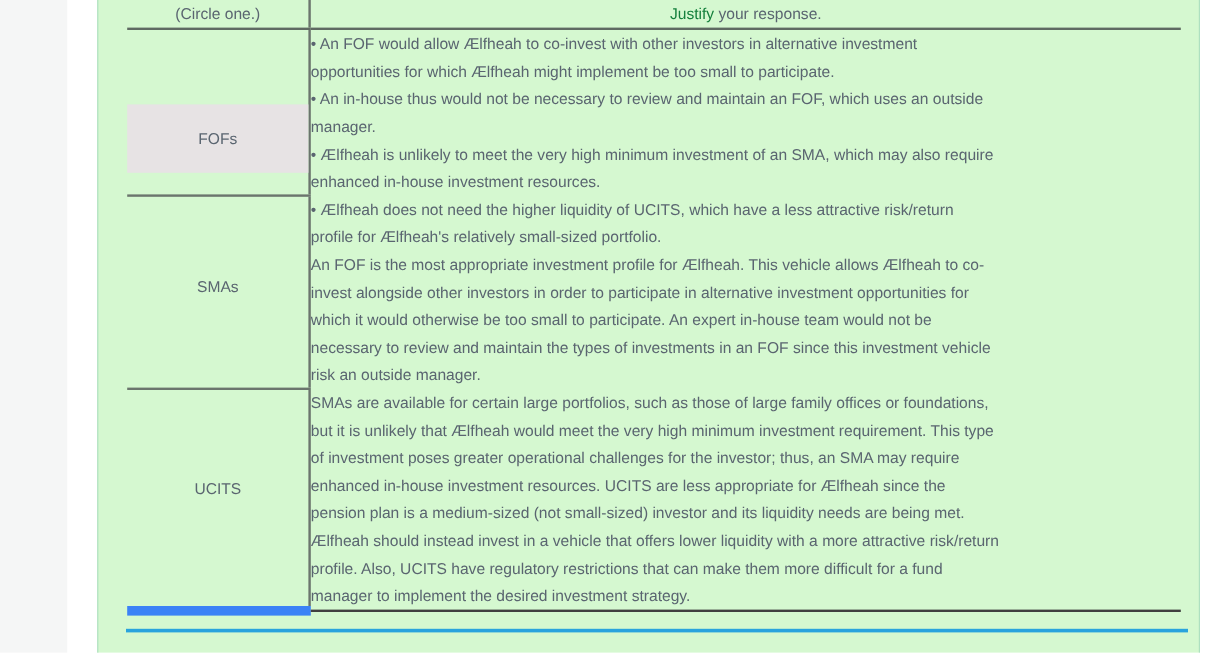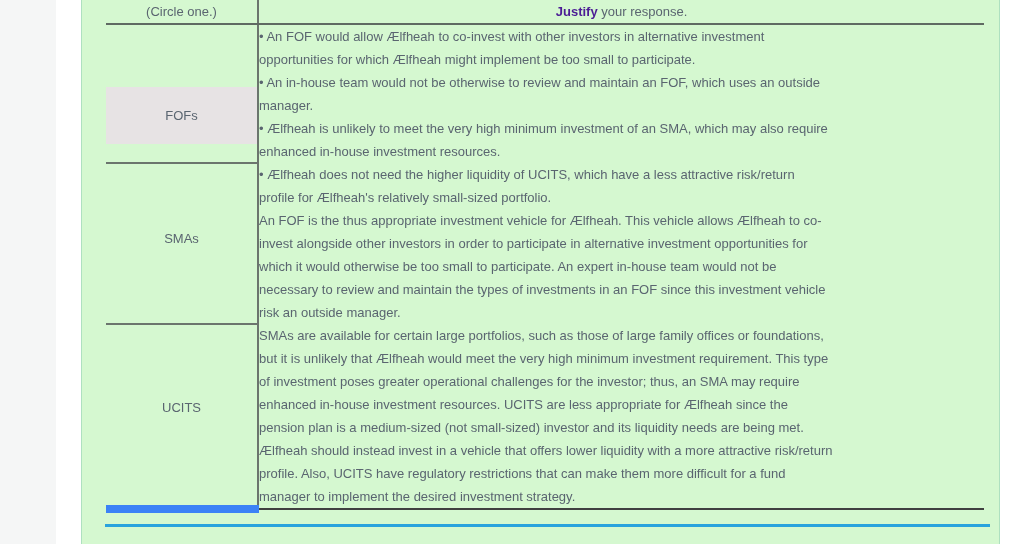--- a/index.html
+++ b/index.html
@@ -71,21 +71,21 @@
     border-bottom: 2px solid #5f6a62;
     height: 20px;
   }
   .hdr-right {
     text-align: center;
     padding-bottom: 4px;
     border-bottom: 2px solid #5f6a62;
     border-left: 2px solid #6b756d;
     height: 20px;
   }
-  .hdr-right .strong { font-weight: bold; color: #4c1d95; }
+  .hdr-right .strong { font-weight: normal; color: #15803d; }
 
   
   .cat-cell {
     text-align: center;
     border-bottom: 2px solid #6b756d;
     position: relative;
   }
   .cat-cell.last { border-bottom: 8px solid #3b82f6; text-align: center; }
 
   .cat-label {
@@ -140,36 +140,36 @@
         </tr>
 
         <tr>
           <td class="cat-cell">
             <div style="height:62px"></div>
             <span class="cat-label highlight">FOFs</span>
           </td>
           <td class="body-cell">
             <div class="para">• An FOF would allow Ælfheah to co-invest with other investors in alternative investment</div>
             <div class="para">opportunities for which Ælfheah might implement be too small to participate.</div>
-            <div class="para">• An in-house team would not be otherwise to review and maintain an FOF, which uses an outside</div>
+            <div class="para">• An in-house thus would not be necessary to review and maintain an FOF, which uses an outside</div>
             <div class="para">manager.</div>
             <div class="para">• Ælfheah is unlikely to meet the very high minimum investment of an SMA, which may also require</div>
             <div class="para">enhanced in-house investment resources.</div>
           </td>
         </tr>
 
         <tr>
           <td class="cat-cell">
             <div style="height:62px"></div>
             <span class="cat-label">SMAs</span>
           </td>
           <td class="body-cell">
             <div class="para">• Ælfheah does not need the higher liquidity of UCITS, which have a less attractive risk/return</div>
             <div class="para">profile for Ælfheah's relatively small-sized portfolio.</div>
-            <div class="para">An FOF is the thus appropriate investment vehicle for Ælfheah. This vehicle allows Ælfheah to co-</div>
+            <div class="para">An FOF is the most appropriate investment profile for Ælfheah. This vehicle allows Ælfheah to co-</div>
             <div class="para">invest alongside other investors in order to participate in alternative investment opportunities for</div>
             <div class="para">which it would otherwise be too small to participate. An expert in-house team would not be</div>
             <div class="para">necessary to review and maintain the types of investments in an FOF since this investment vehicle</div>
             <div class="para">risk an outside manager.</div>
           </td>
         </tr>
 
         <tr>
           <td class="cat-cell last">
             <div style="height:70px"></div>

